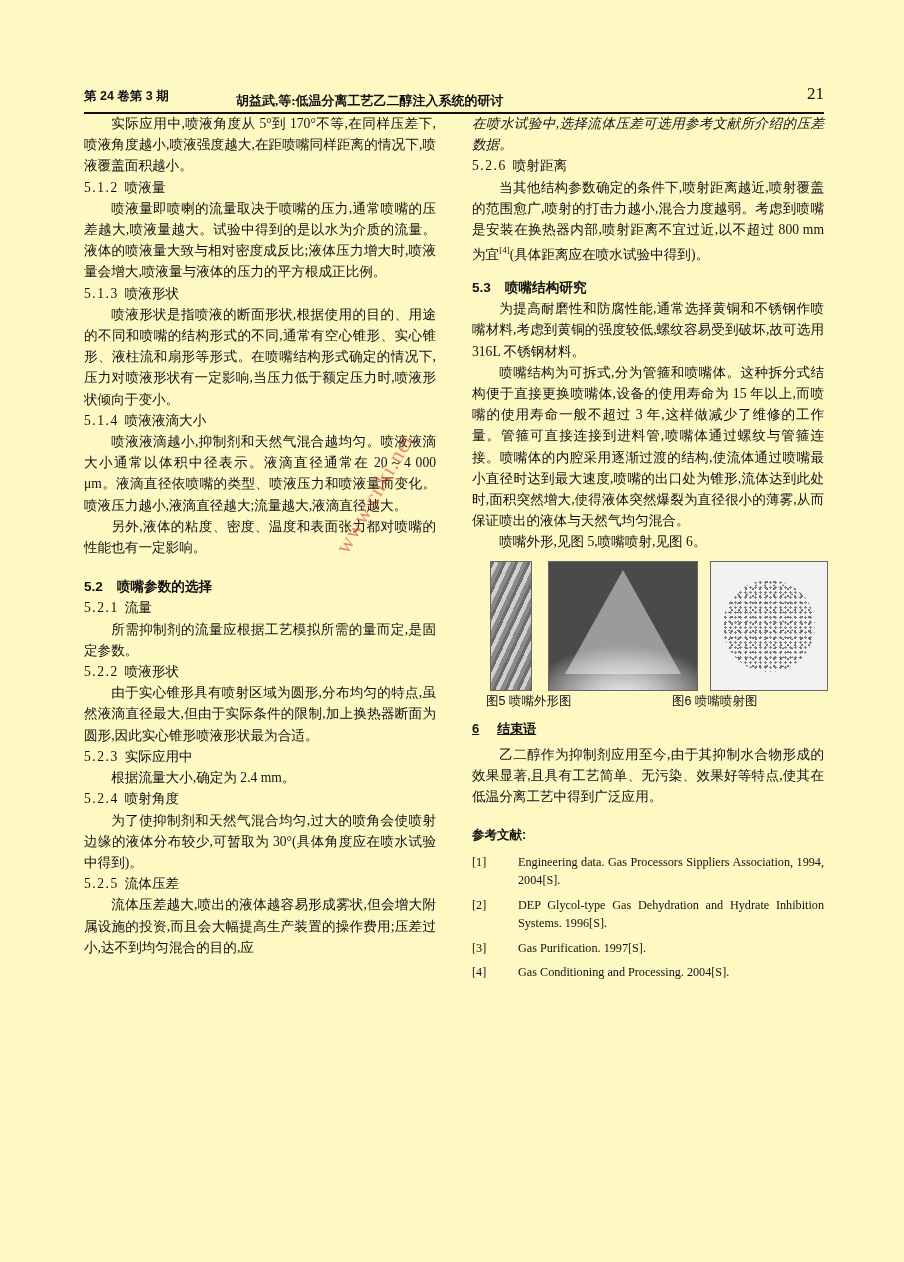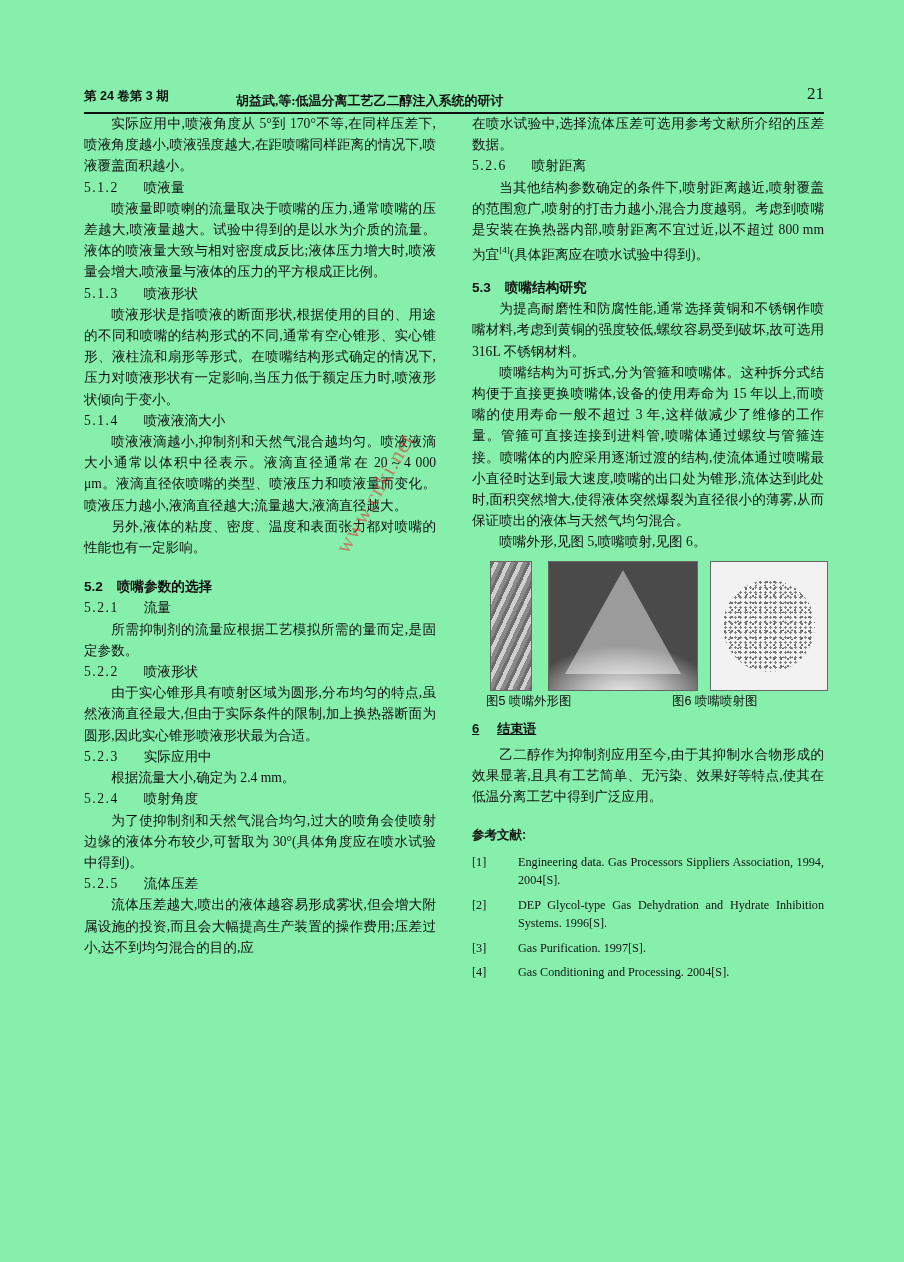--- a/index.html
+++ b/index.html
@@ -13,21 +13,21 @@
     font-family: "Liberation Serif", serif;
     color: #111;
     position: relative;
     overflow: hidden;
   }
   .page {
     position: absolute;
     left: 0; top: 0;
     width: 904px;
     height: 1262px;
-    background: #86efac;
+    background: #fef9c3;
   }
   
   .header {
     position: absolute;
     left: 84px;
     top: 88px;
     width: 740px;
     height: 26px;
     font-size: 12.5px;
   }
@@ -67,38 +67,38 @@
     line-height: 21.2px;
     text-align: justify;
   }
   .col-left { left: 84px; }
   .col-right { left: 472px; }
 
   p {
     margin: 0;
     text-indent: 2em;
   }
-  p.noind { text-indent: 0; }
+  p.noind { text-indent: 0; font-style: italic; }
 
   .sec-h {
     margin: 0;
     font-weight: bold;
     font-size: 13.6px;
     font-family: "Liberation Sans", sans-serif;
   }
   .sub-h {
     margin: 0;
     font-size: 13.6px;
     font-family: "Liberation Sans", sans-serif;
   }
   .sub-h .num {
     letter-spacing: 1.5px;
     font-family: "Liberation Serif", serif;
   }
-  .sub-h .txt { margin-left: 25px; font-weight: normal; }
+  .sub-h .txt { margin-left: 6px; font-weight: normal; }
   .sec-h .num { margin-right: 14px; }
 
   .gap-s { height: 5px; }
   .gap-m { height: 12px; }
   .gap-l { height: 18px; }
 
   .big-sec {
     font-size: 13px;
     font-weight: bold;
     font-family: "Liberation Sans", sans-serif;

